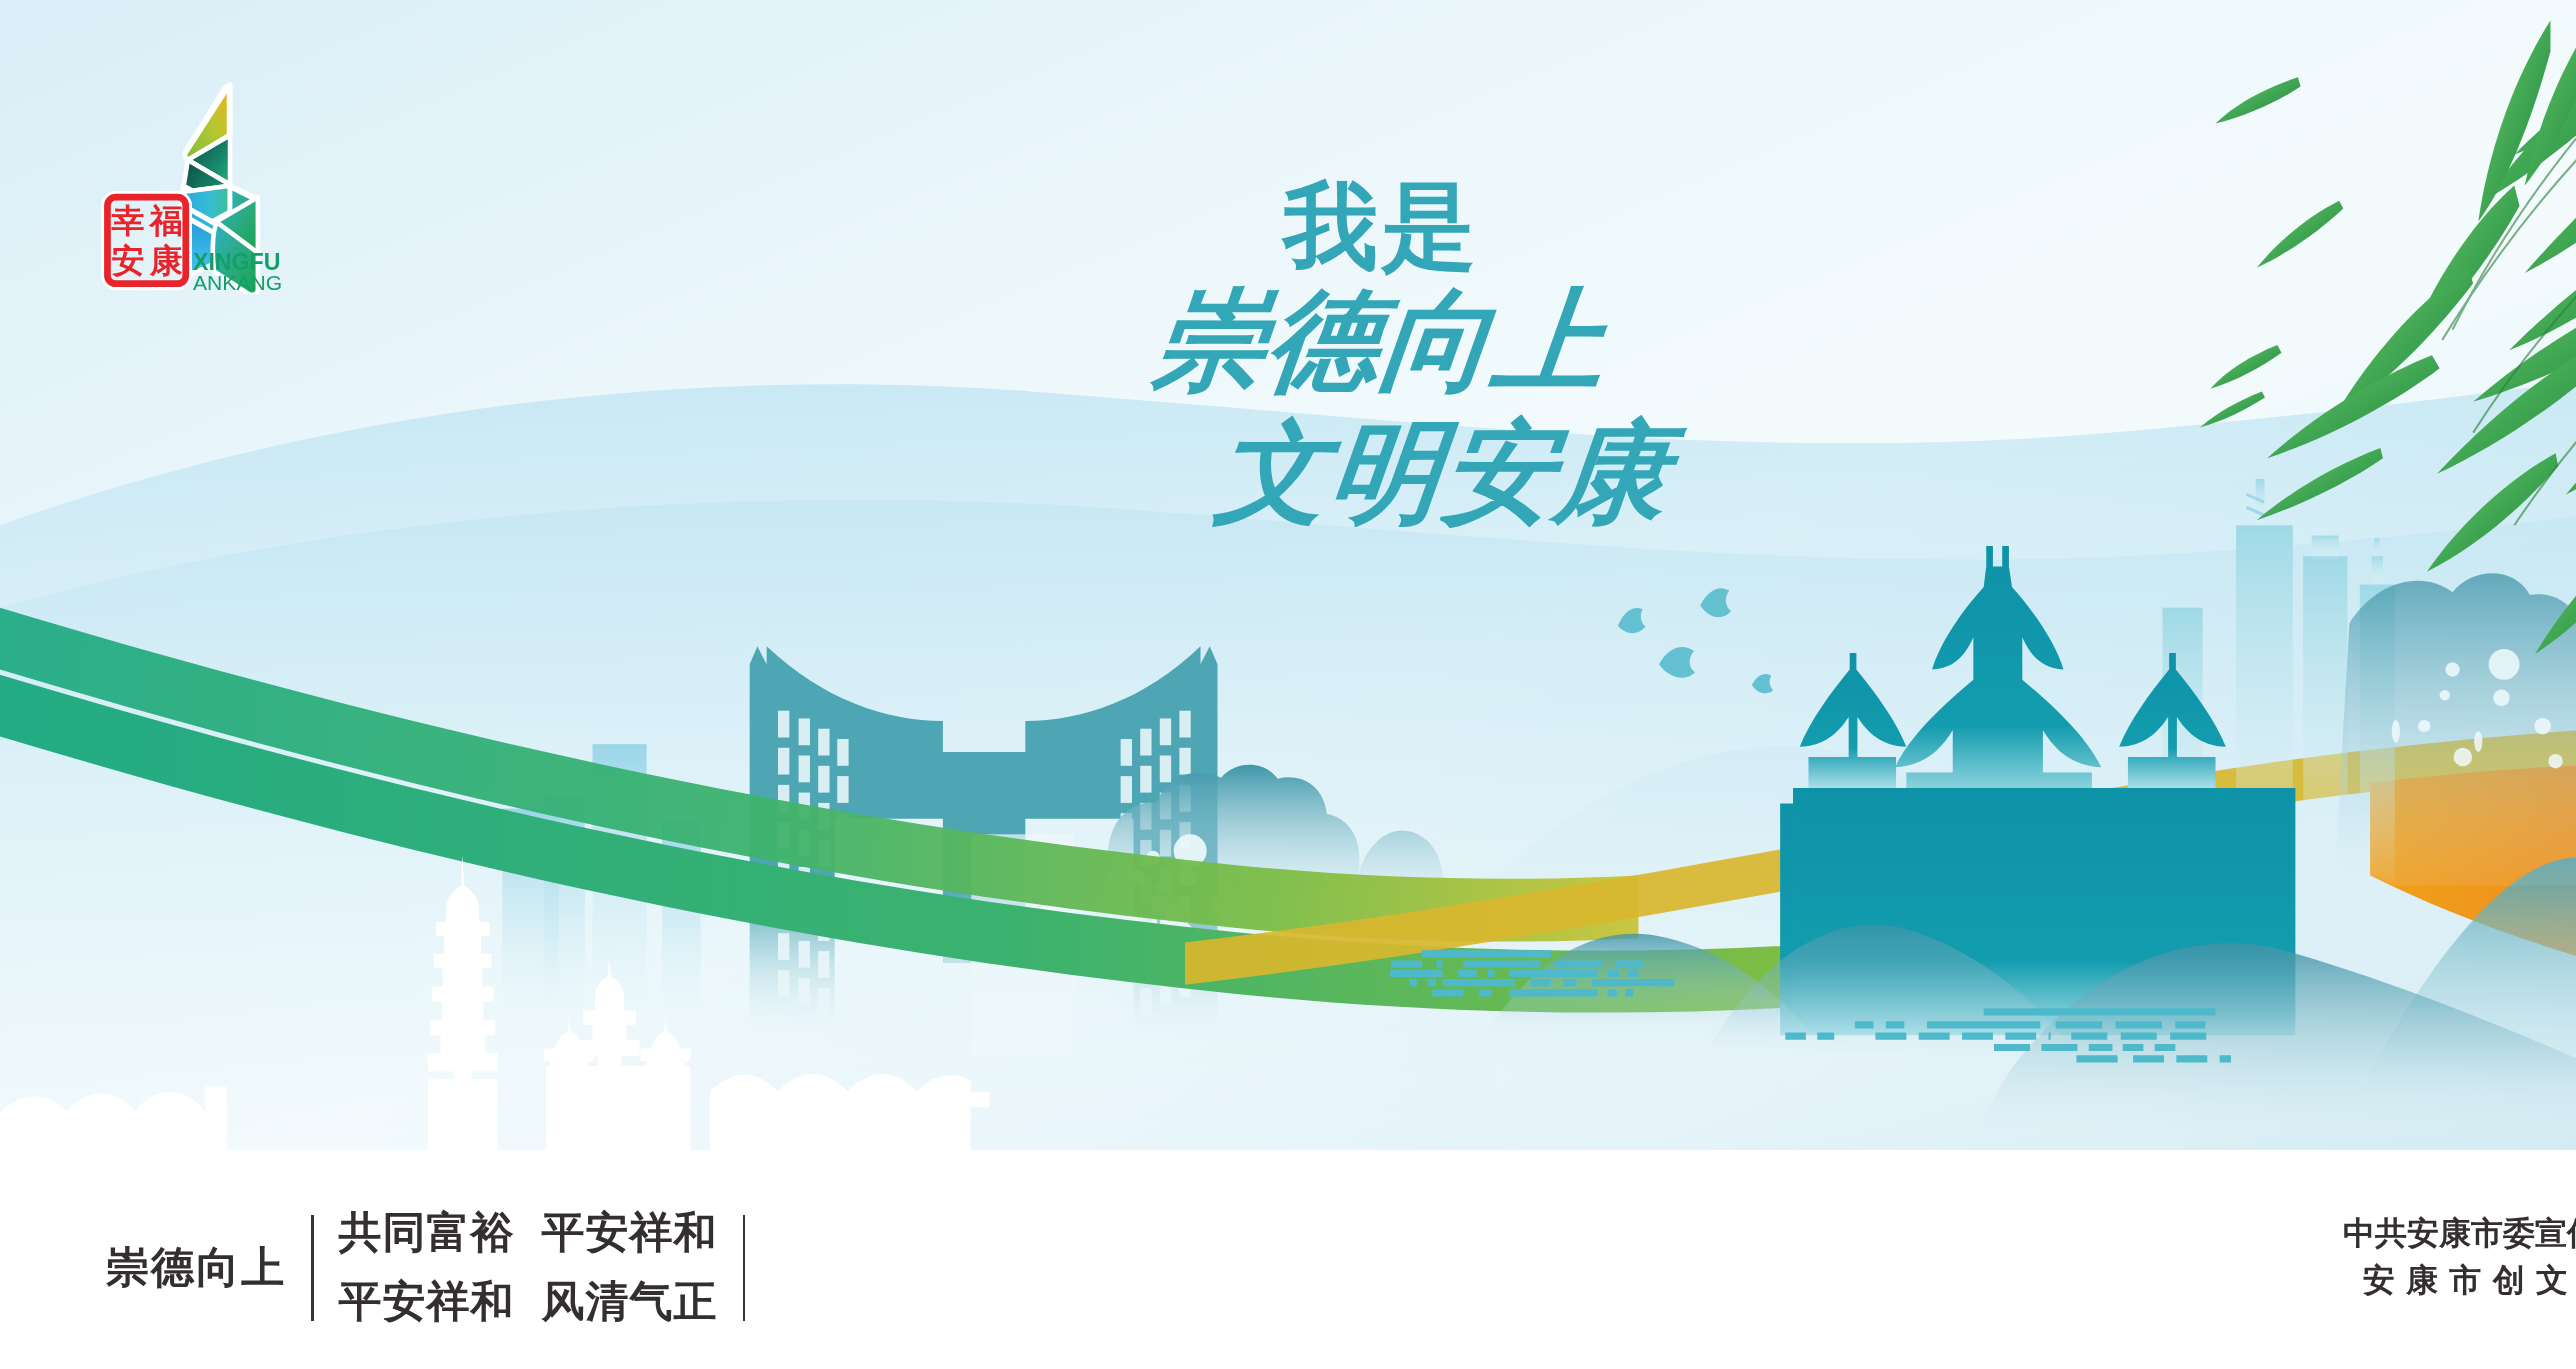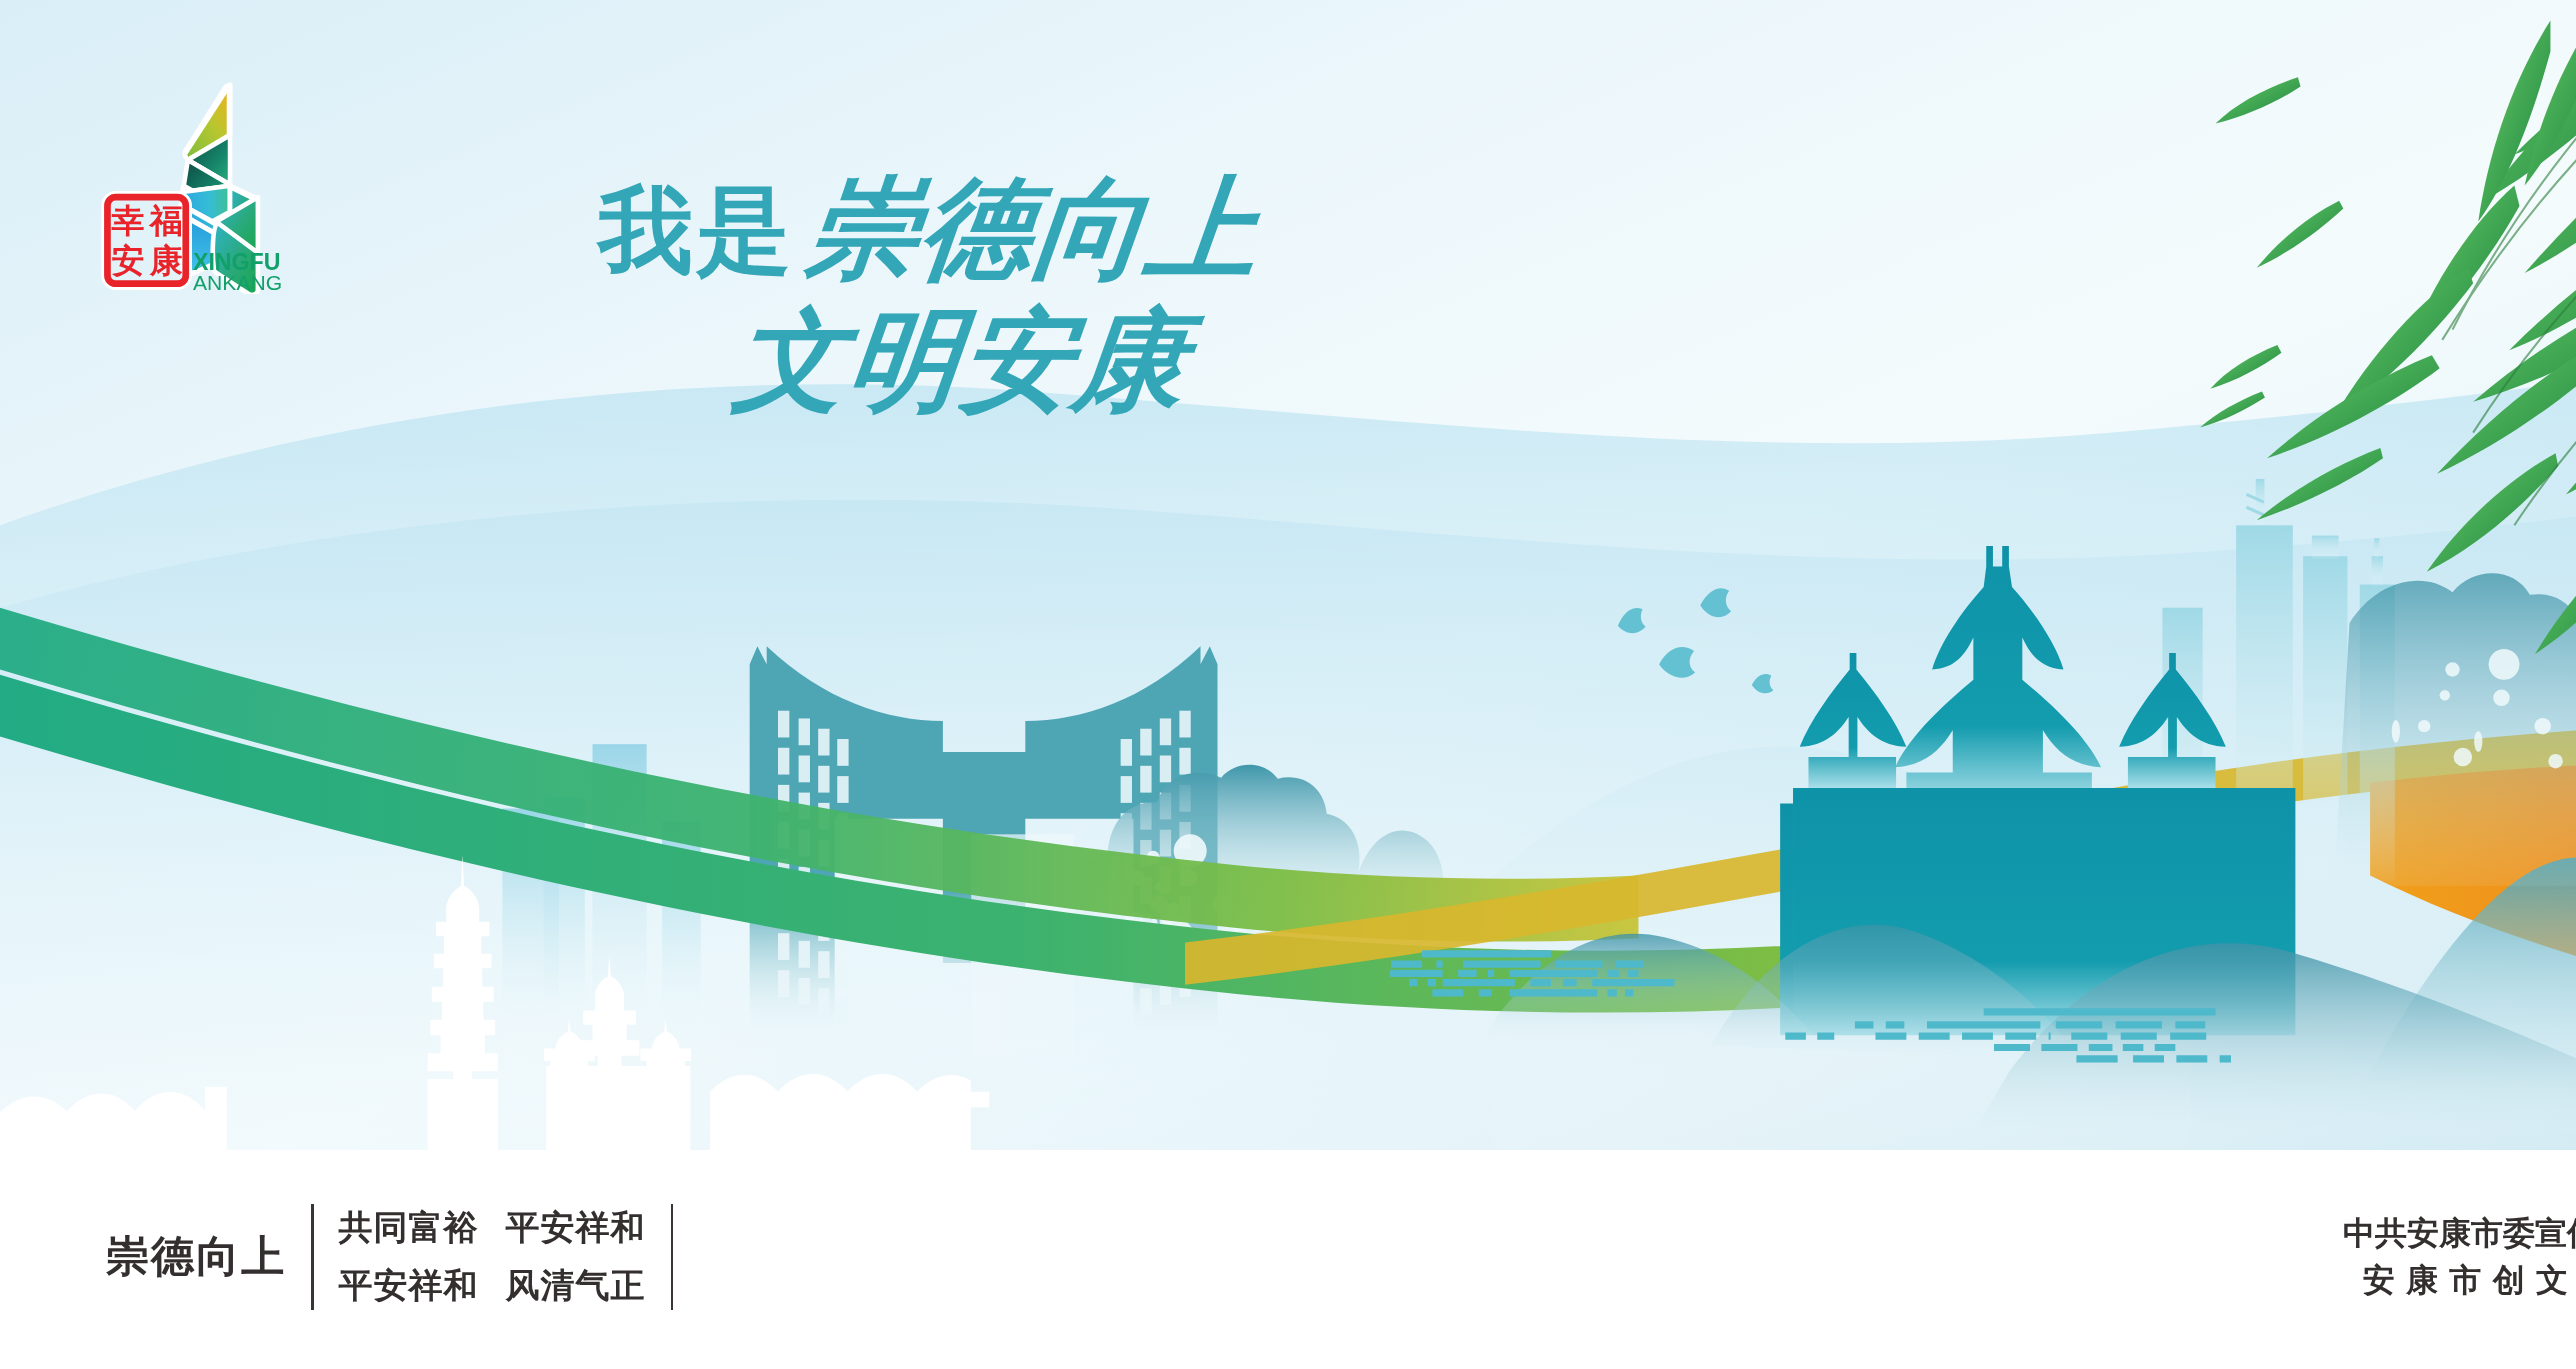--- a/index.html
+++ b/index.html
@@ -9,37 +9,37 @@
   }
   
   #scene{position:absolute;left:0;top:0;width:2739px;height:1150px;overflow:hidden;
     background:linear-gradient(160deg,#dff0f7 0%,#e9f5fa 22%,#f2fafc 45%,#e8f4fa 70%,#cfe9f2 100%);}
   .svgfill{position:absolute;left:0;top:0;width:100%;height:100%;}
   
   #logo{position:absolute;left:100px;top:57px;width:289px;height:237px;}
   #logo svg{width:100%;height:100%;display:block;}
   
   #headline{position:absolute;left:567px;top:170px;width:1597px;color:#33a7b8;}
-  .hl-line{display:flex;align-items:flex-end;white-space:nowrap;}
+  .hl-line{display:flex;align-items:center;white-space:nowrap;flex-direction:column;}
   .hl-line.l1{justify-content:flex-start;padding-left:31px;}
   .hl-line.l2{justify-content:flex-start;padding-left:155px;margin-top:15.5px;}
   .hl-plain{font-size:95px;font-weight:700;letter-spacing:3.1px;line-height:1.18;
     font-family:"DejaVu Sans","Liberation Sans",sans-serif;}
   .hl-brush{font-size:111px;font-weight:700;font-style:italic;letter-spacing:2.1px;
     line-height:1.05;margin:0 13.4px;transform:skewX(-6deg);
     font-family:"DejaVu Serif","Liberation Serif",serif;}
   
   #footer{position:absolute;left:0;top:1150px;width:2739px;height:219px;background:#ffffff;}
   #footer-left{position:absolute;left:106px;top:54px;display:flex;align-items:center;}
   .slogan-main{font-size:43px;font-weight:700;color:#332f2e;letter-spacing:2.1px;
     font-family:"DejaVu Sans","Liberation Sans",sans-serif;}
   .vrule{width:2.1px;height:106px;background:#3a3533;margin:0 25px;}
   .slogan-grid{display:flex;flex-direction:column;justify-content:center;gap:11.3px;}
   .slogan-row{display:flex;gap:27px;}
-  .slogan-cell{font-size:34px;font-weight:700;color:#332f2e;letter-spacing:1px;
+  .slogan-cell{font-size:43px;font-weight:700;color:#332f2e;letter-spacing:1px;
     font-family:"DejaVu Sans","Liberation Sans",sans-serif;white-space:nowrap;}
   #footer-right{position:absolute;right:108px;top:60px;text-align:center;}
   .org{font-size:32px;font-weight:700;color:#332f2e;line-height:1.48;white-space:nowrap;
     font-family:"DejaVu Sans","Liberation Sans",sans-serif;}
   .org.spaced{letter-spacing:11.3px;padding-left:11.3px;}
 </style>
 </head>
 <body>
 
 <div id="poster">

